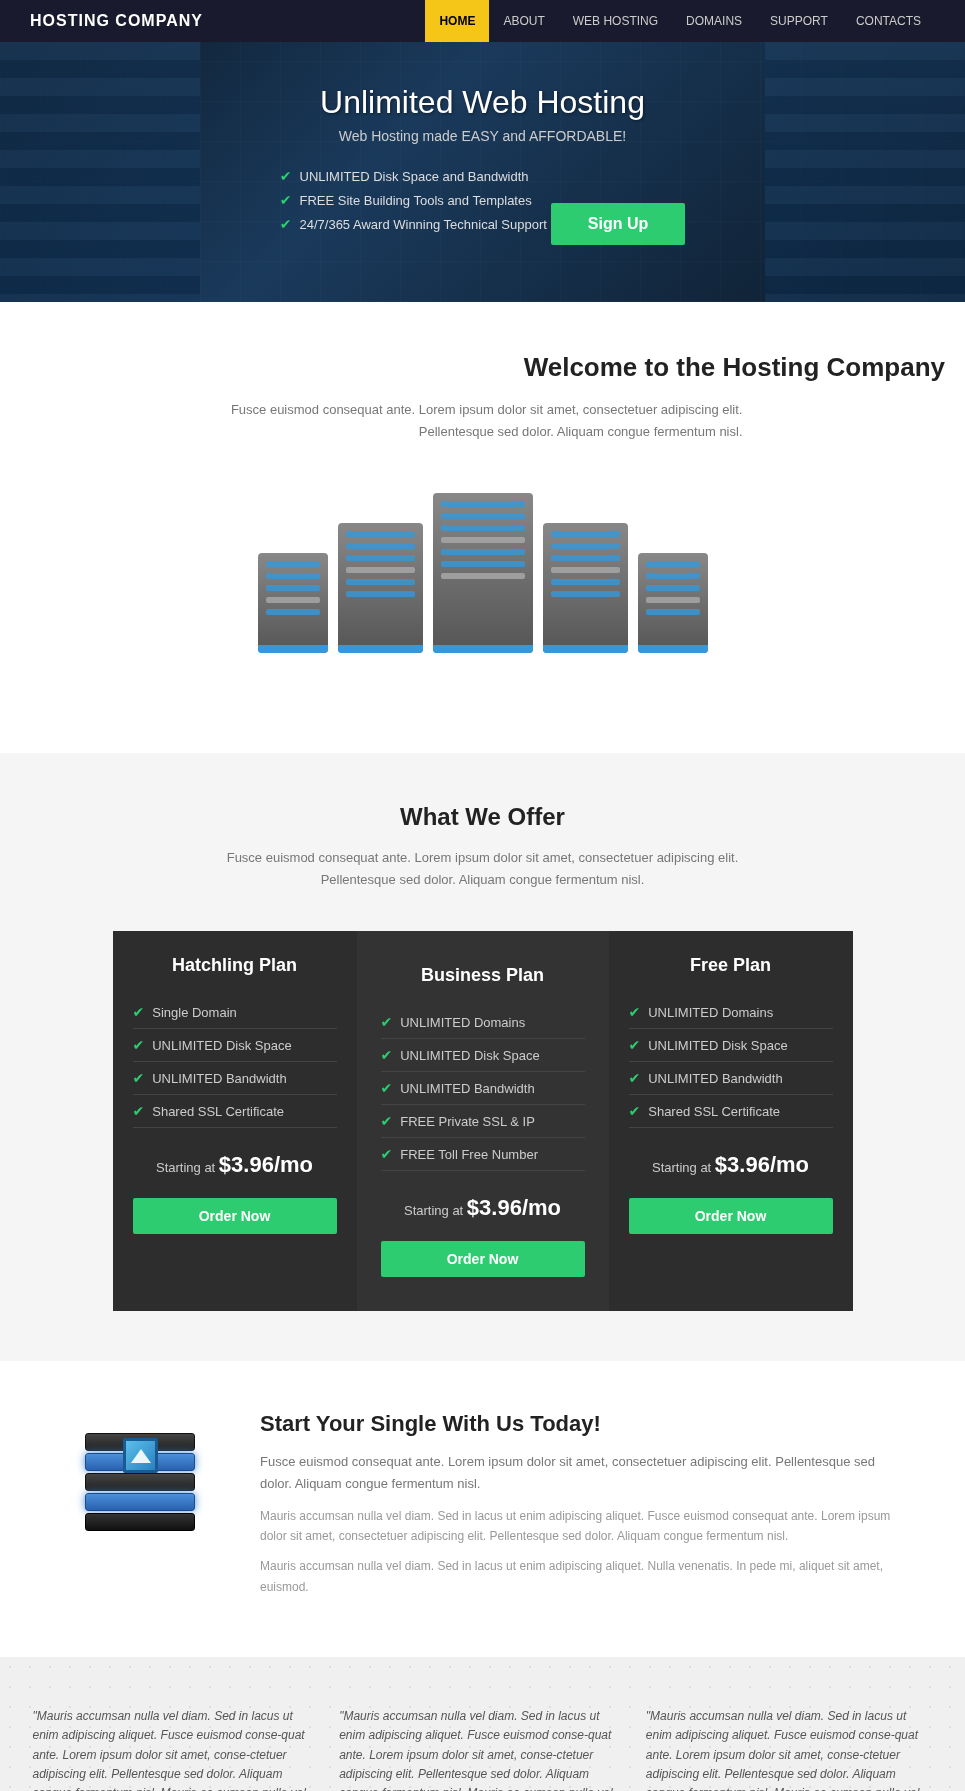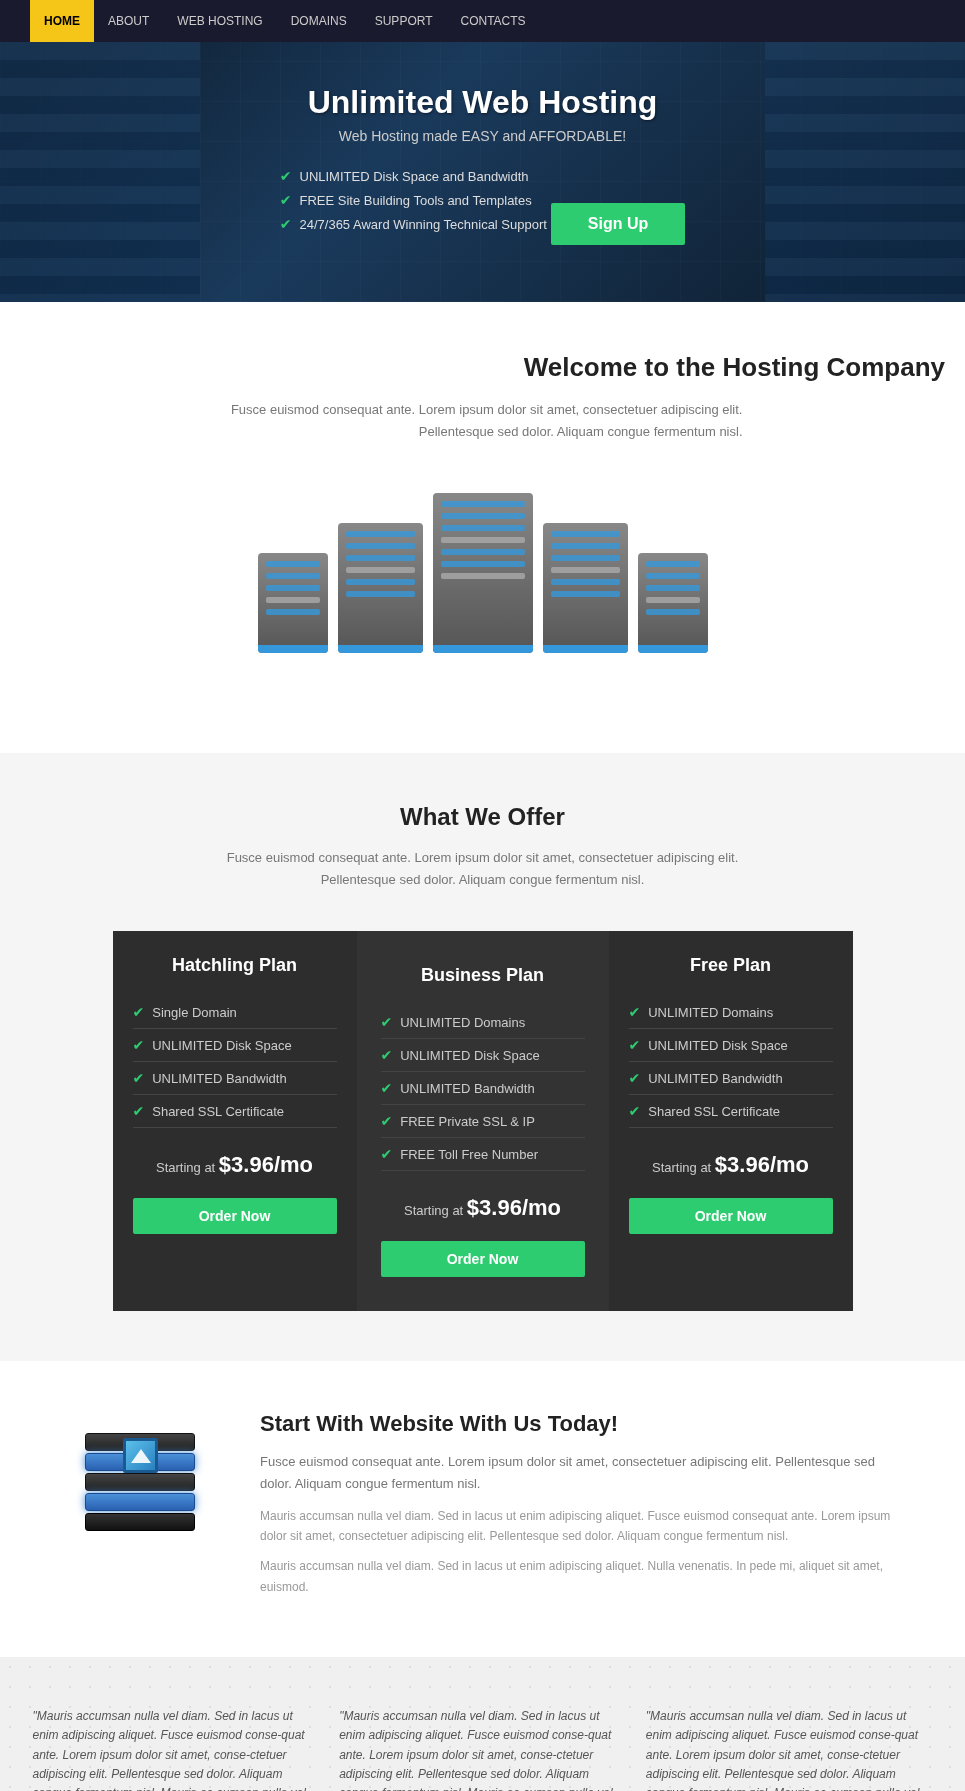--- a/index.html
+++ b/index.html
@@ -12,21 +12,21 @@
     .nav-item { color: #ccc; font-size: 12px; padding: 0 14px; height: 42px; display: flex; align-items: center; cursor: pointer; text-transform: uppercase; }
     .nav-item.active { background: #f5c518; color: #000; font-weight: bold; }
 
     
     .hero { background: linear-gradient(135deg, #0d1b2a 0%, #1a3a5c 40%, #0d1b2a 100%); min-height: 260px; display: flex; flex-direction: column; align-items: center; justify-content: center; padding: 40px 20px; position: relative; overflow: hidden; }
     .hero::before { content: ''; position: absolute; inset: 0; background: repeating-linear-gradient(0deg, rgba(255,255,255,0.02) 0px, rgba(255,255,255,0.02) 1px, transparent 1px, transparent 40px), repeating-linear-gradient(90deg, rgba(255,255,255,0.02) 0px, rgba(255,255,255,0.02) 1px, transparent 1px, transparent 40px); }
     .hero-servers-left, .hero-servers-right { position: absolute; top: 0; bottom: 0; width: 200px; background: linear-gradient(180deg, #2a4a6a 0%, #1a3a5c 50%, #0d2a4a 100%); opacity: 0.7; }
     .hero-servers-left { left: 0; }
     .hero-servers-right { right: 0; }
     .hero-content { position: relative; z-index: 2; text-align: center; }
-    .hero h1 { color: #fff; font-size: 32px; font-weight: bold; margin-bottom: 7px; text-shadow: 1px 1px 3px rgba(0,0,0,0.5); }
+    .hero h1 { color: #fff; font-size: 32px; font-weight: normal; margin-bottom: 7px; text-shadow: 1px 1px 3px rgba(0,0,0,0.5); }
     .hero-sub { color: #ccc; font-size: 14px; margin-bottom: 20px; }
     .hero-features { list-style: none; margin-bottom: 24px; text-align: left; display: inline-block; }
     .hero-features li { color: #ddd; font-size: 13px; padding: 4px 0; display: flex; align-items: center; gap: 8px; }
     .check-icon { color: #2ecc71; font-size: 14px; }
     .btn-signup { background: #2ecc71; color: #fff; border: none; padding: 12px 37px; font-size: 16px; font-weight: bold; cursor: pointer; border-radius: 2px; }
 
     
     .welcome { padding: 50px 20px; text-align: right; background: #fff; }
     .welcome h2 { font-size: 26px; font-weight: bold; color: #222; margin-bottom: 16px; }
     .welcome p { color: #777; font-size: 13px; max-width: 520px; margin: 0 auto; line-height: 1.7; }
@@ -68,20 +68,21 @@
     .testimonials { background: #f0f0f0; padding: 50px 30px; text-align: center; background-image: radial-gradient(#ddd 1px, transparent 1px); background-size: 20px 20px; }
     .testimonials h2 { font-size: 26px; font-weight: bold; color: #222; margin-bottom: 30px; }
     .testimonial-grid { display: flex; gap: 20px; max-width: 900px; margin: 0 auto; }
     .testimonial { flex: 1; text-align: left; }
     .testimonial p { font-size: 12px; color: #555; line-height: 1.6; font-style: italic; margin-bottom: 10px; }
   </style>
 </head>
 <body>
 
 <nav>
+  <div class="nav-logo">HOSTING COMPANY</div>
   <div class="nav-items">
 
   <div class="nav-item active">HOME</div>
       <div class="nav-item">ABOUT</div>
       <div class="nav-item">WEB HOSTING</div>
       <div class="nav-item">DOMAINS</div>
       <div class="nav-item">SUPPORT</div>
       <div class="nav-item">CONTACTS</div>
     </div>
 </nav>
@@ -212,21 +213,21 @@
         <div style="width:110px;height:18px;background:linear-gradient(180deg,#444 0%,#222 100%);border-radius:3px;margin:2px 0;border:1px solid #111;"></div>
         <div style="width:110px;height:18px;background:linear-gradient(180deg,#4a90d9 0%,#2a60b0 100%);border-radius:3px;margin:2px 0;border:1px solid #1a4a90;box-shadow:0 0 8px #4a90d9;"></div>
         <div style="width:110px;height:18px;background:linear-gradient(180deg,#333 0%,#111 100%);border-radius:3px;margin:2px 0;border:1px solid #000;"></div>
         <div style="position:absolute;top:5px;left:38px;width:35px;height:35px;background:linear-gradient(135deg,#5bc0eb 0%,#2a80c0 100%);border:3px solid #1a5a90;border-radius:2px;display:flex;align-items:center;justify-content:center;">
           <div style="width:0;height:0;border-left:10px solid transparent;border-right:10px solid transparent;border-bottom:14px solid white;opacity:0.9;"></div>
         </div>
       </div>
     </div>
   </div>
   <div class="start-text">
-    <h2>Start With Website With Us Today!</h2>
+    <h2>Start Your Single With Us Today!</h2>
     <div>
 
     <p class="">Fusce euismod consequat ante. Lorem ipsum dolor sit amet, consectetuer adipiscing elit. Pellentesque sed dolor. Aliquam congue fermentum nisl.</p>
         <p class="light">Mauris accumsan nulla vel diam. Sed in lacus ut enim adipiscing aliquet. Fusce euismod consequat ante. Lorem ipsum dolor sit amet, consectetuer adipiscing elit. Pellentesque sed dolor. Aliquam congue fermentum nisl.</p>
         <p class="light">Mauris accumsan nulla vel diam. Sed in lacus ut enim adipiscing aliquet. Nulla venenatis. In pede mi, aliquet sit amet, euismod.</p>
       </div>
   </div>
 </section>
 
 <section class="testimonials">

